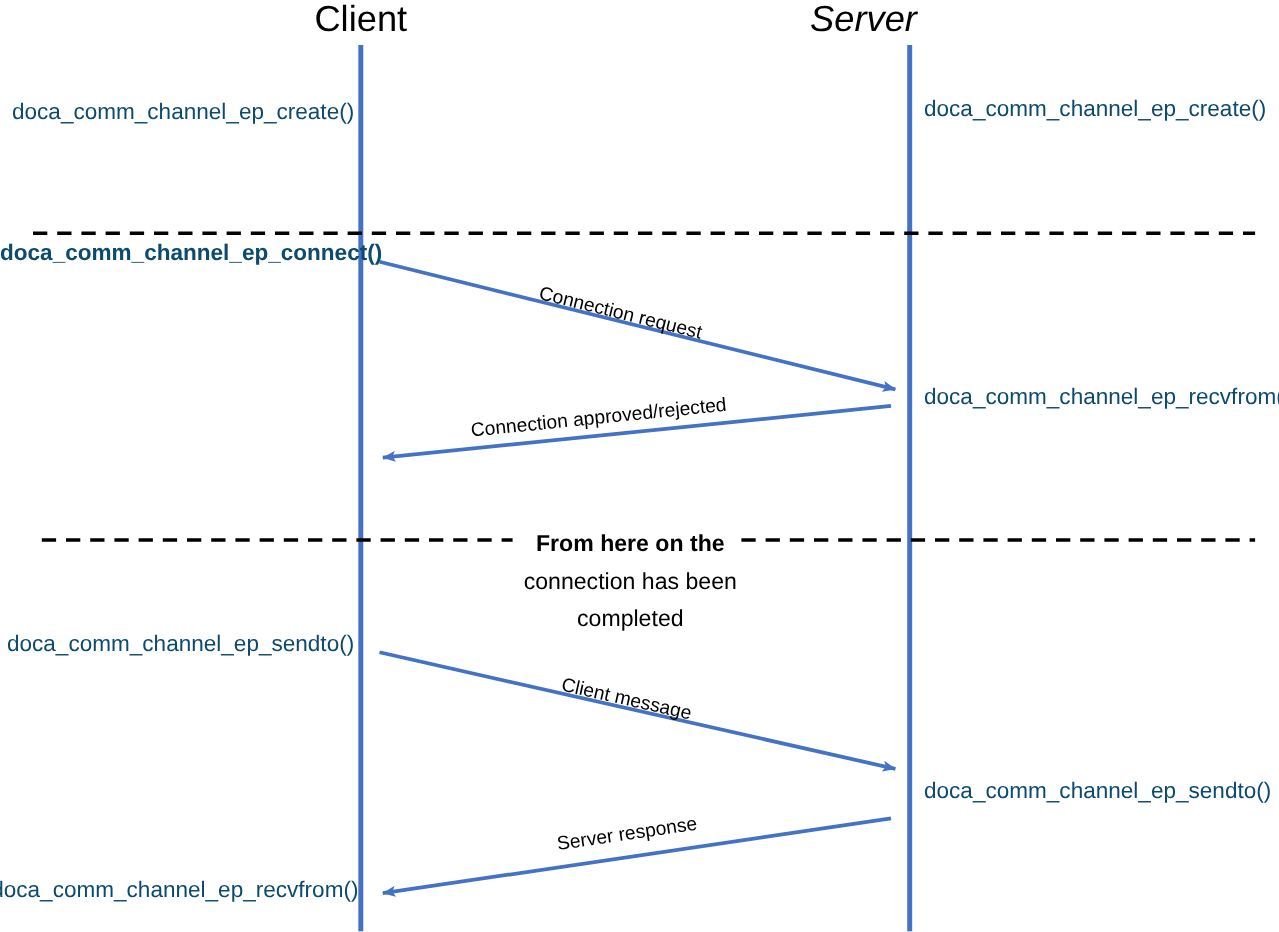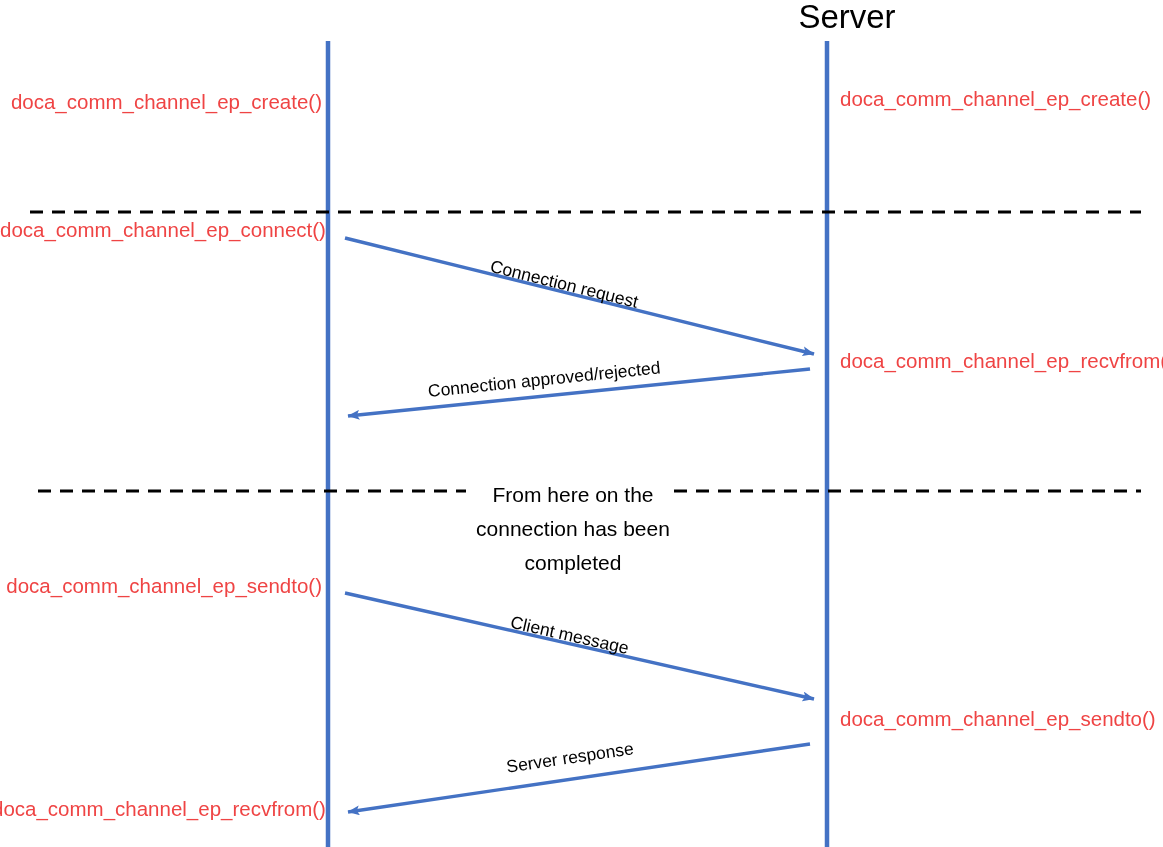--- a/index.html
+++ b/index.html
@@ -27,27 +27,27 @@
   }
   .actor-title {
     position: absolute;
     font-size: 33px;
     line-height: 36px;
     color: #000000;
     white-space: nowrap;
     text-align: center;
   }
   #actor-client { left: 228px; top: -1px; width: 200px; }
-  #actor-server { left: 747px; top: -1px; width: 200px; }
+  #actor-server { left: 685px; top: -1px; width: 200px; font-style: italic; }
 
   .api-label {
     position: absolute;
     font-size: 20.5px;
     line-height: 24px;
-    color: #ef4444;
+    color: #0c4a6e;
     white-space: nowrap;
   }
   .api-label.right-align { text-align: right; }
 
   .note-text {
     position: absolute;
     font-size: 21px;
     line-height: 34px;
     color: #000000;
     text-align: center;
@@ -61,20 +61,21 @@
     color: #000000;
     white-space: nowrap;
     transform-origin: left top;
   }
 </style>
 </head>
 <body>
 
 <div id="canvas">
 
+  <div class="actor-title" id="actor-client">Client</div>
   <div class="actor-title" id="actor-server">Server</div>
 
   <svg class="layer" viewBox="0 0 1163 847">
     <defs>
       <marker id="arrowRight" markerWidth="12" markerHeight="10" refX="11.5" refY="5" orient="auto" markerUnits="userSpaceOnUse">
         <path d="M0,0 L12,5 L0,10 L2.6,5 Z" fill="#4472C4"></path>
       </marker>
       <marker id="arrowLeft" markerWidth="12" markerHeight="10" refX="11.5" refY="5" orient="auto" markerUnits="userSpaceOnUse">
         <path d="M0,0 L12,5 L0,10 L2.6,5 Z" fill="#4472C4"></path>
       </marker>
@@ -92,34 +93,34 @@
 
     <line x1="810" y1="369" x2="348" y2="416" stroke="#4472C4" stroke-width="3.4" marker-end="url(#arrowLeft)"></line>
 
     <line x1="345" y1="593" x2="814" y2="699" stroke="#4472C4" stroke-width="3.4" marker-end="url(#arrowRight)"></line>
 
     <line x1="810" y1="744" x2="348" y2="812" stroke="#4472C4" stroke-width="3.4" marker-end="url(#arrowLeft)"></line>
   </svg>
 
   <div class="api-label right-align" style="left:0px; top:90px; width:322px;">doca_comm_channel_ep_create()</div>
 
-  <div class="api-label right-align" style="left:0px; top:218px; width:322px;">doca_comm_channel_ep_connect()</div>
+  <div class="api-label right-align" style="left:0px; top:218px; width:322px;font-weight:bold;">doca_comm_channel_ep_connect()</div>
 
   <div class="api-label right-align" style="left:0px; top:574px; width:322px;">doca_comm_channel_ep_sendto()</div>
 
   <div class="api-label right-align" style="left:-8px; top:797px; width:330px;">doca_comm_channel_ep_recvfrom()</div>
 
   <div class="api-label" style="left:840px; top:87px;">doca_comm_channel_ep_create()</div>
 
 
   <div class="api-label" style="left:840px; top:349px;">doca_comm_channel_ep_recvfrom()</div>
 
   <div class="api-label" style="left:840px; top:707px;">doca_comm_channel_ep_sendto()</div>
 
-  <div class="note-text" style="left:403px; top:478px; width:340px;">From here on the</div>
+  <div class="note-text" style="left:403px; top:478px; width:340px;font-weight:bold;">From here on the</div>
   <div class="note-text" style="left:403px; top:546px; width:340px;">completed</div>
   <div class="note-text" style="left:403px; top:512px; width:340px;">connection has been</div>
 
   <div class="msg-label" style="left:493px; top:256px; transform: rotate(13.9deg);">Connection request</div>
 
   <div class="msg-label" style="left:427px; top:381px; transform: rotate(-5.8deg);">Connection approved/rejected</div>
 
   <div class="msg-label" style="left:513px; top:612px; transform: rotate(12.7deg);">Client message</div>
 
   <div class="msg-label" style="left:505px; top:757px; transform: rotate(-8.4deg);">Server response</div>

